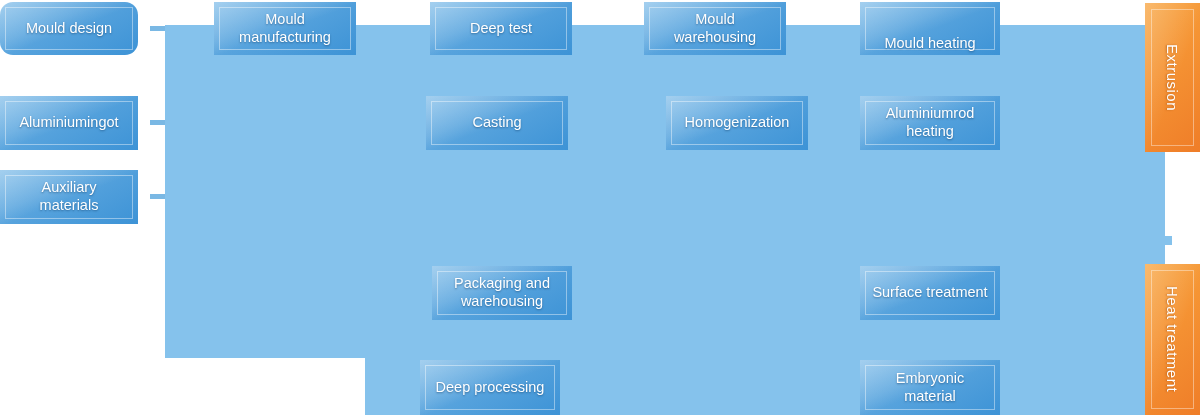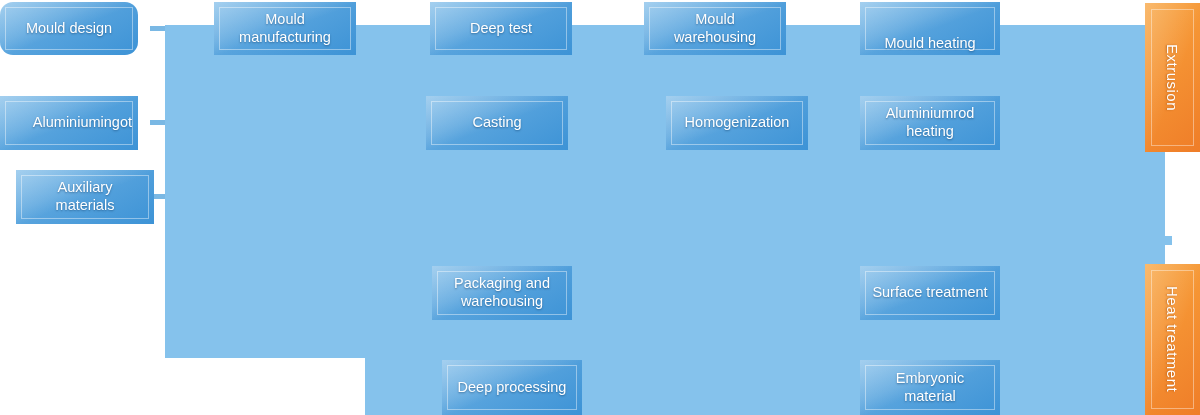--- a/index.html
+++ b/index.html
@@ -55,24 +55,24 @@
 <div id="connectors">
     <div class="connector" style="left: 150px; top: 26px;"></div>
     <div class="connector" style="left: 150px; top: 120px;"></div>
     <div class="connector" style="left: 150px; top: 194px;"></div>
   </div>
 
 <div id="inputs">
     <div class="box" style="left: 0px; top: 2px; width: 138px; height: 53px; border-radius: 13px;">
       <span>Mould design</span>
     </div>
-    <div class="box" style="left: 0px; top: 96px; width: 138px; height: 54px; justify-content: flex-end;">
+    <div class="box" style="left: 0px; top: 96px; width: 138px; height: 54px;">
       <span>Aluminiumingot</span>
     </div>
-    <div class="box" style="left: 0px; top: 170px; width: 138px; height: 54px; margin-left: 16px;">
+    <div class="box" style="left: 0px; top: 170px; width: 138px; height: 54px;">
       <span>Auxiliary<br>materials</span>
     </div>
   </div>
 
 <div id="steps">
     <div class="box" style="left: 214px; top: 2px; width: 142px; height: 53px;">
       <span>Mould<br>manufacturing</span>
     </div>
     <div class="box" style="left: 430px; top: 2px; width: 142px; height: 53px;">
       <span>Deep test</span>
@@ -91,21 +91,21 @@
     </div>
     <div class="box" style="left: 860px; top: 96px; width: 140px; height: 54px;">
       <span>Aluminiumrod<br>heating</span>
     </div>
     <div class="box" style="left: 432px; top: 266px; width: 140px; height: 54px;">
       <span>Packaging and<br>warehousing</span>
     </div>
     <div class="box" style="left: 860px; top: 266px; width: 140px; height: 54px;">
       <span>Surface treatment</span>
     </div>
-    <div class="box" style="left: 442px; top: 360px; width: 140px; height: 55px;">
+    <div class="box" style="left: 420px; top: 360px; width: 140px; height: 55px;">
       <span>Deep processing</span>
     </div>
     <div class="box" style="left: 860px; top: 360px; width: 140px; height: 55px;">
       <span>Embryonic<br>material</span>
     </div>
   </div>
 
 <div id="stages">
     <div class="stage" style="left: 1145px; top: 3px; width: 55px; height: 149px;">
       <span>Extrusion</span>

